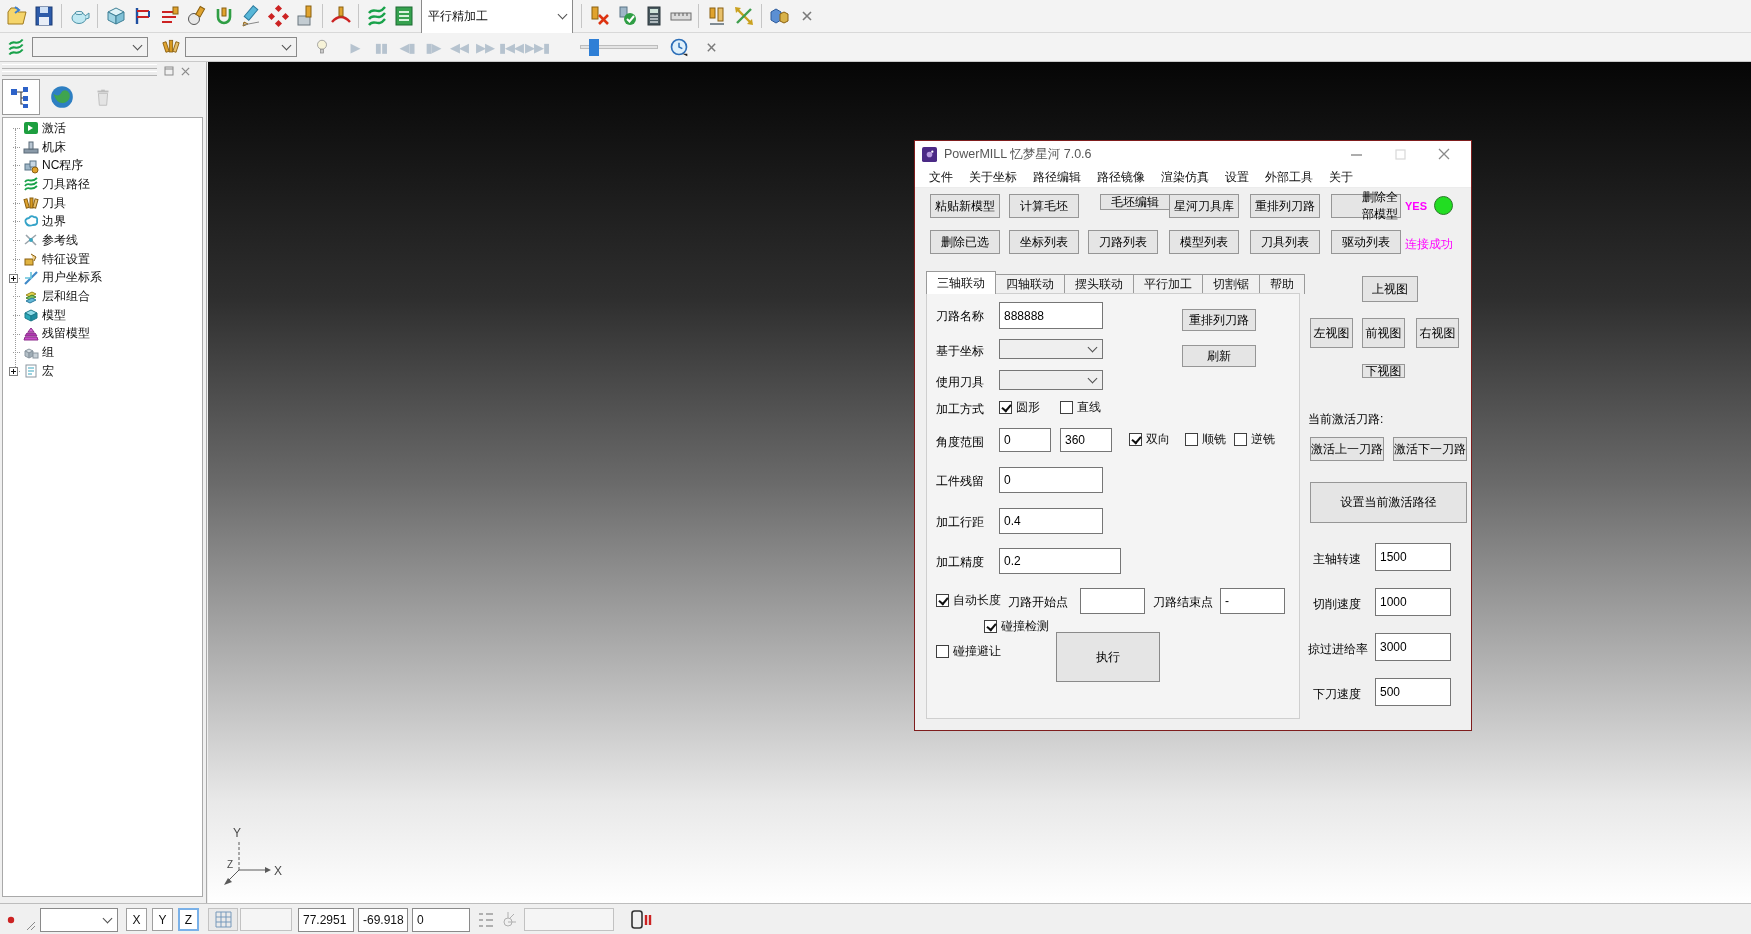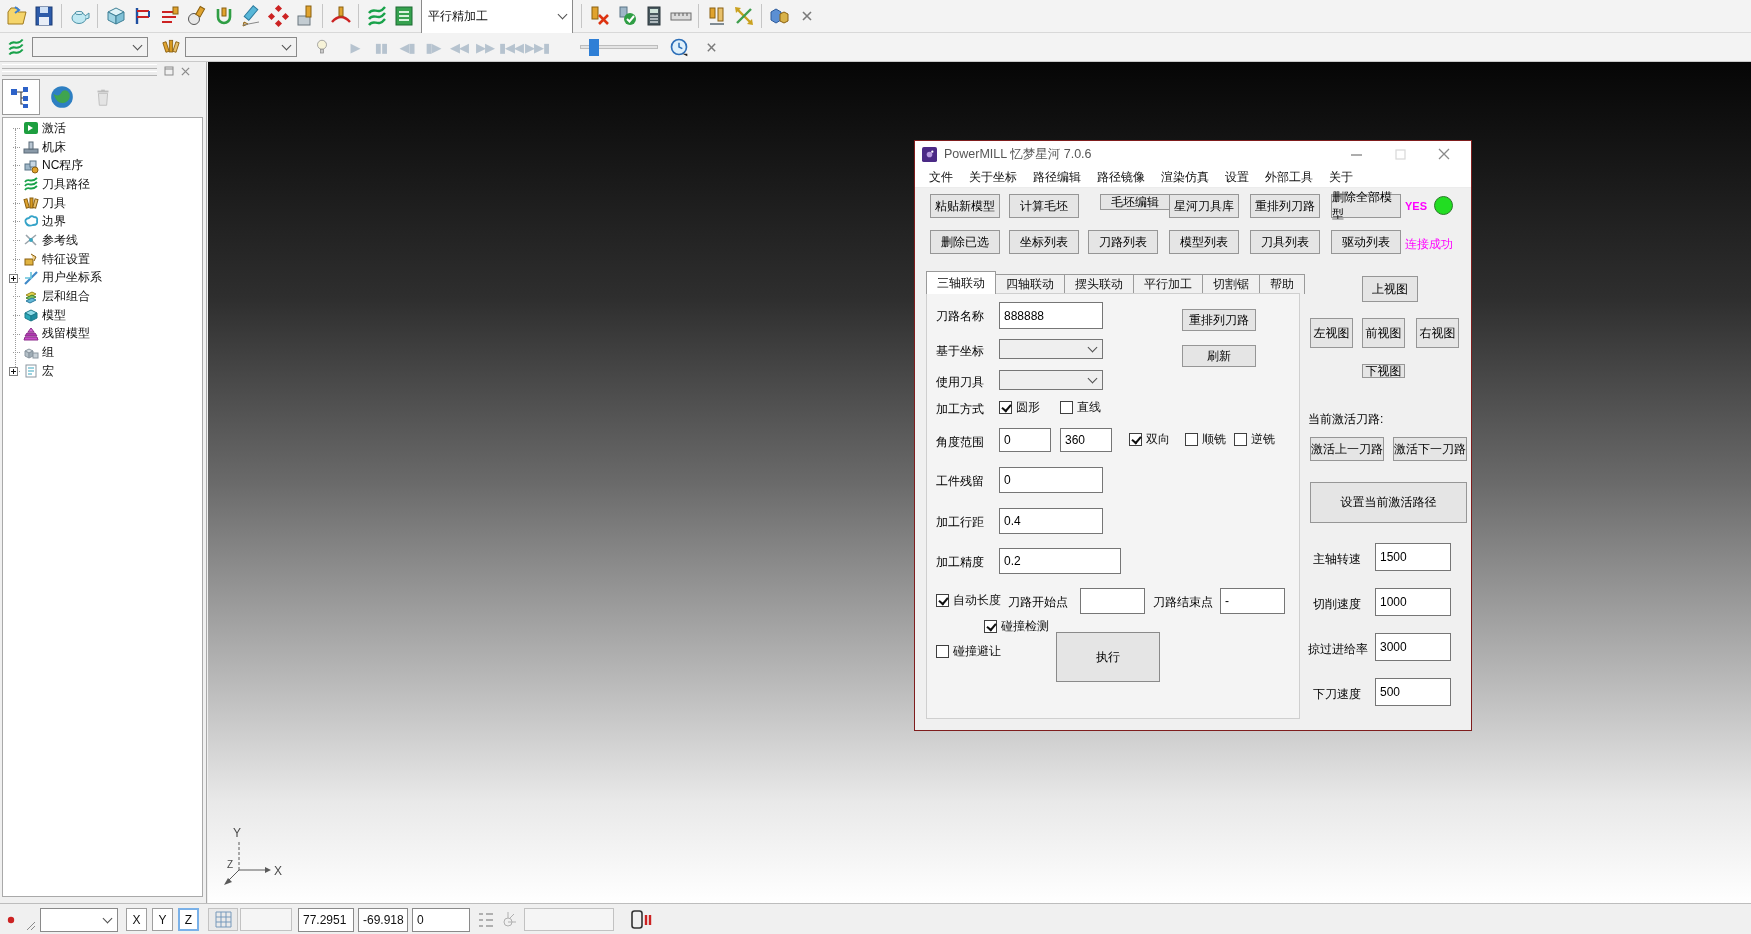--- a/index.html
+++ b/index.html
@@ -496,21 +496,21 @@
     <span class="menu-item">设置</span>
     <span class="menu-item">外部工具</span>
     <span class="menu-item">关于</span>
   </div>
 
   <div class="btn" style="left:15px;top:53px;width:70px;height:24px;">粘贴新模型</div>
   <div class="btn" style="left:94px;top:53px;width:70px;height:24px;">计算毛坯</div>
   <div class="btn" style="left:185px;top:53px;width:70px;height:16px;">毛坯编辑</div>
   <div class="btn" style="left:254px;top:53px;width:70px;height:24px;">星河刀具库</div>
   <div class="btn" style="left:335px;top:53px;width:70px;height:24px;">重排列刀路</div>
-  <div class="btn" style="left:416px;top:53px;width:70px;height:24px;">删除全部模型</div>
+  <div class="btn" style="left:416px;top:53px;width:70px;height:24px;padding-left:30px;">删除全部模型</div>
   <span class="lbl magenta" style="left:490px;top:59px;font-weight:bold;font-size:11px;">YES</span>
   <div class="statuslight" style="left:519px;top:55px;"></div>
 
   <div class="btn" style="left:15px;top:89px;width:70px;height:24px;">删除已选</div>
   <div class="btn" style="left:94px;top:89px;width:70px;height:24px;">坐标列表</div>
   <div class="btn" style="left:173px;top:89px;width:70px;height:24px;">刀路列表</div>
   <div class="btn" style="left:254px;top:89px;width:70px;height:24px;">模型列表</div>
   <div class="btn" style="left:335px;top:89px;width:70px;height:24px;">刀具列表</div>
   <div class="btn" style="left:416px;top:89px;width:70px;height:24px;">驱动列表</div>
   <span class="lbl magenta" style="left:490px;top:95px;">连接成功</span>

